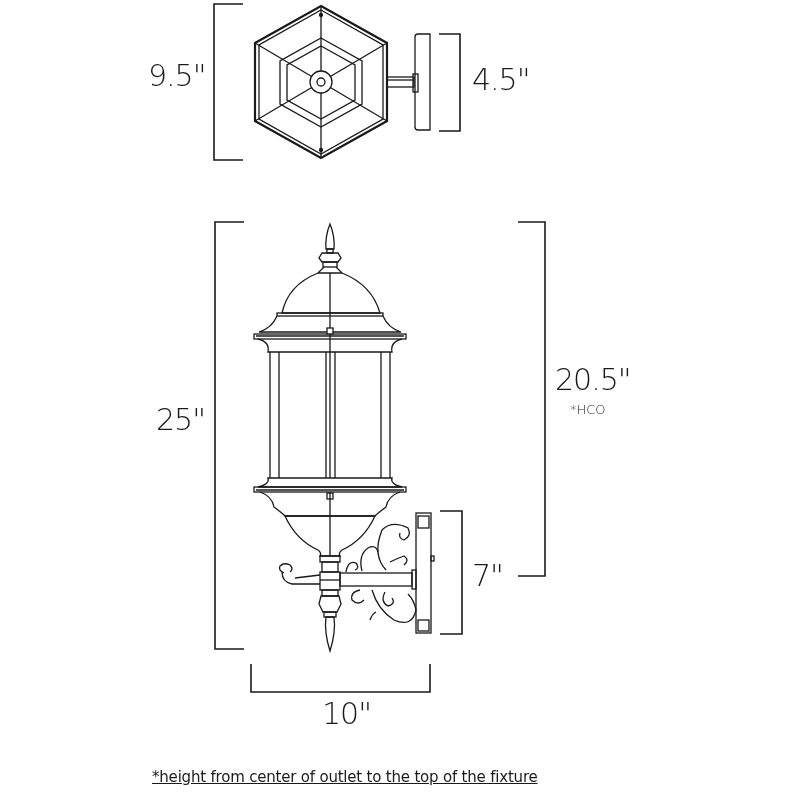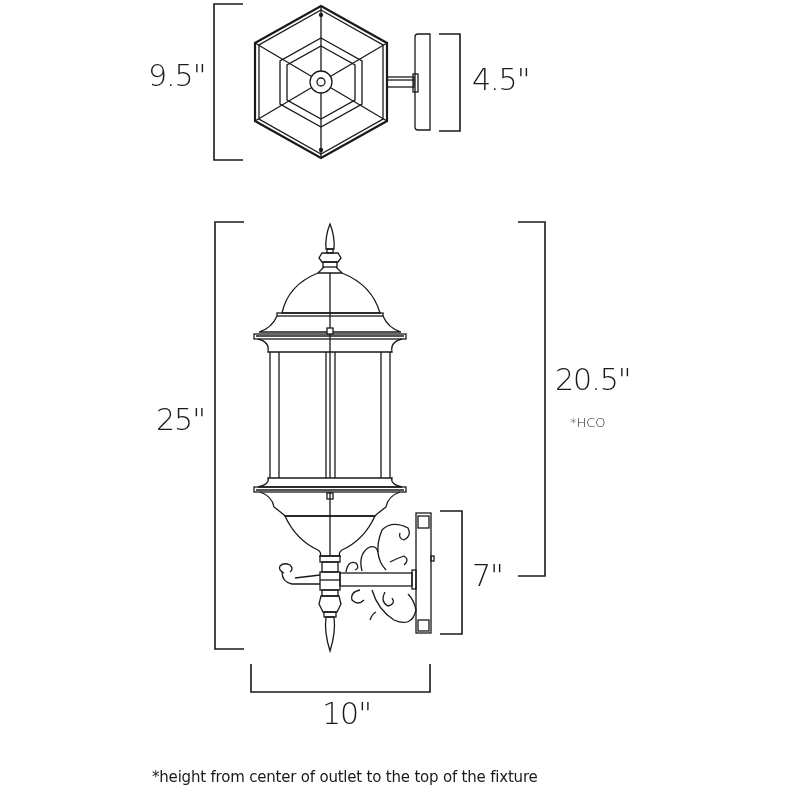--- a/index.html
+++ b/index.html
@@ -1,21 +1,21 @@
 <!DOCTYPE html>
 <html><head>
 <meta charset="utf-8">
 <style>
   html, body { margin: 0; padding: 0; background: #ffffff; }
   body { width: 800px; height: 800px; position: relative; overflow: hidden; font-family: "DejaVu Sans", sans-serif; color: #1a1a1a; }
   svg.diagram { position: absolute; left: 0; top: 0; width: 800px; height: 800px; }
   .dim-label { position: absolute; font-family: "DejaVu Sans", sans-serif; color: #1a1a1a; font-weight: 300; letter-spacing: -1px; white-space: nowrap; }
   .big { font-size: 30px; }
   .small { font-size: 13px; letter-spacing: 0; }
-  .footnote { position: absolute; font-size: 15px; left: 152px; top: 768px; color: #1a1a1a; white-space: nowrap; letter-spacing: -0.2px; }
+  .footnote { position: absolute; font-size: 15px; left: 152px; top: 768px; color: #1a1a1a; white-space: nowrap; letter-spacing: -0.2px; text-decoration: underline; }
 </style>
 </head>
 <body>
 
 <svg class="diagram" viewBox="0 0 800 800" xmlns="http://www.w3.org/2000/svg" fill="none" stroke="#1a1a1a" stroke-width="1.3">
 
   <g>
 
     <polyline points="243,4 214,4 214,160 243,160" stroke-width="1.6"></polyline>
 
@@ -122,17 +122,17 @@
       <rect x="431" y="556" width="3" height="5"></rect>
     </g>
   </g>
 </svg>
 
 <div class="dim-label big" style="left:148px; top:58px;">9.5"</div>
 <div class="dim-label big" style="left:472px; top:62px;">4.5"</div>
 
 <div class="dim-label big" style="left:156px; top:402px;">25"</div>
 <div class="dim-label big" style="left:555px; top:362px;">20.5"</div>
-<div class="dim-label small" style="left:570px; top:415px;">*HCO</div>
+<div class="dim-label small" style="left:570px; top:402px;">*HCO</div>
 <div class="dim-label big" style="left:472px; top:558px;">7"</div>
 <div class="dim-label big" style="left:322px; top:696px;">10"</div>
 
 <div class="footnote">*height from center of outlet to the top of the fixture</div>
 
 </body></html>

